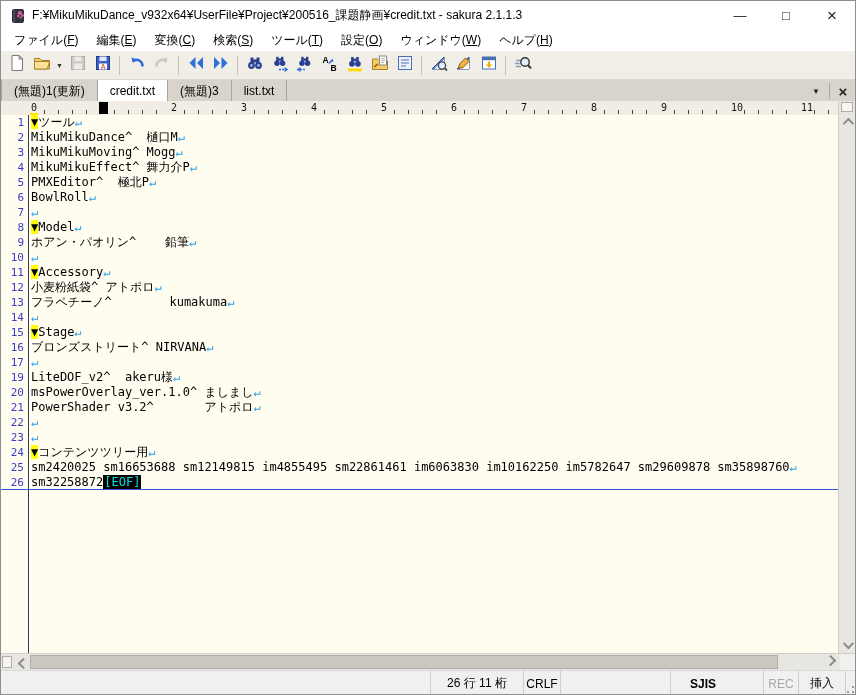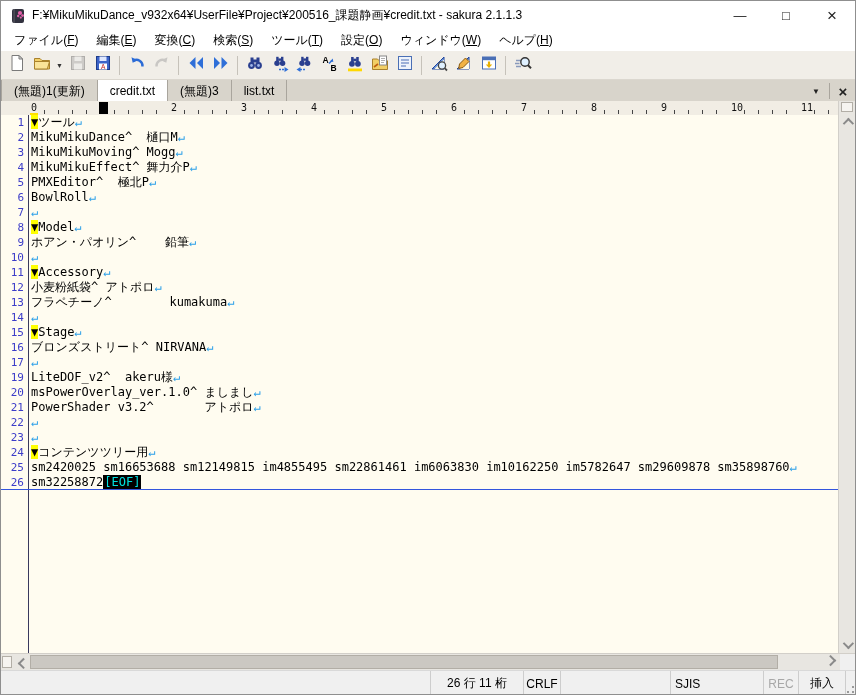--- a/index.html
+++ b/index.html
@@ -74,21 +74,21 @@
   .chev.left{border-bottom-width:2px;border-left-width:2px;transform:rotate(45deg) translateX(2px);}
   .chev.right{border-top-width:2px;border-right-width:2px;transform:rotate(45deg) translateX(-2px);}
   
   .statusbar{position:absolute;top:669px;left:0;width:856px;height:26px;background:#f0f0f0;
     border-top:1px solid #d9d9d9;box-sizing:border-box;display:flex;align-items:stretch;font-size:12px;color:#000;text-align:right;}
   .sb-cell{display:flex;align-items:center;justify-content:center;border-left:1px solid #cdcdcd;box-sizing:border-box;}
   .sb-spacer{flex:1;}
   .sb-pos{width:93px;}
   .sb-eol{width:37px;}
   .sb-blank{width:110px;}
-  .sb-enc{width:93px;justify-content:flex-start;padding-left:4px;}
+  .sb-enc{width:93px;justify-content:flex-start;padding-left:19px;font-weight:bold;}
   .sb-rec{width:35px;color:#a8a8a8;}
   .sb-ins{width:47px;}
   .sb-grip{width:11px;border-left:1px solid #cdcdcd;position:relative;}
   .grip-dot{position:absolute;width:2px;height:2px;background:#9a9a9a;}
 </style>
 </head>
 <body>
 
 <div class="window">
 

